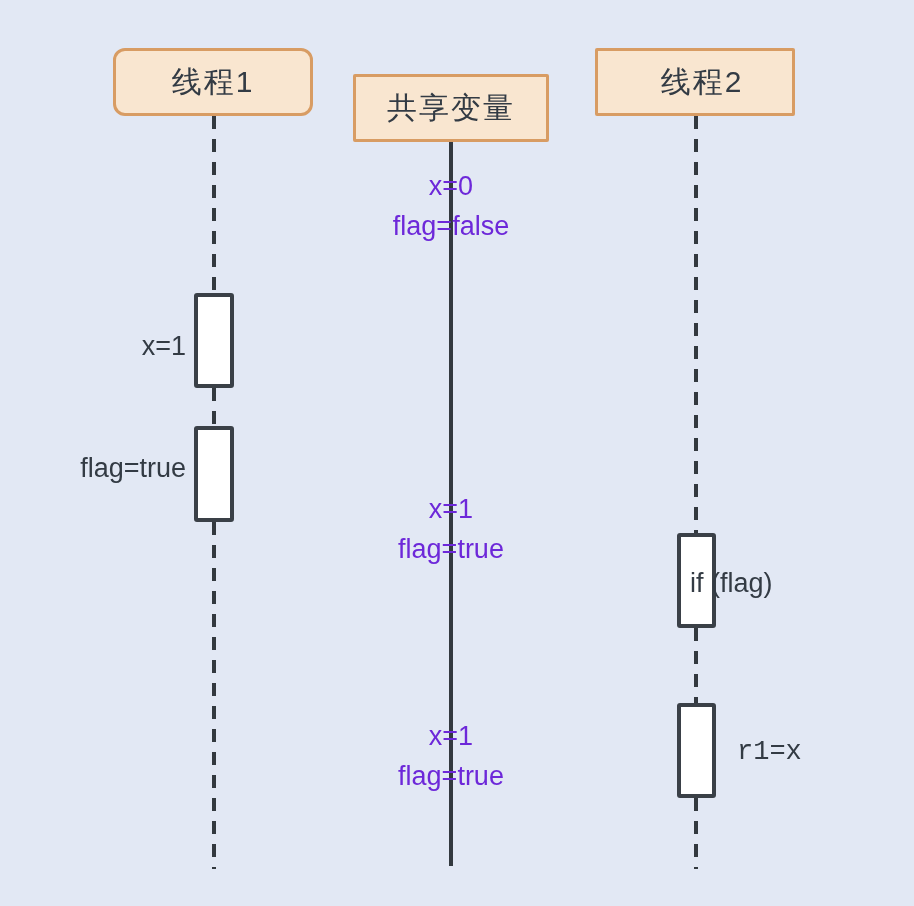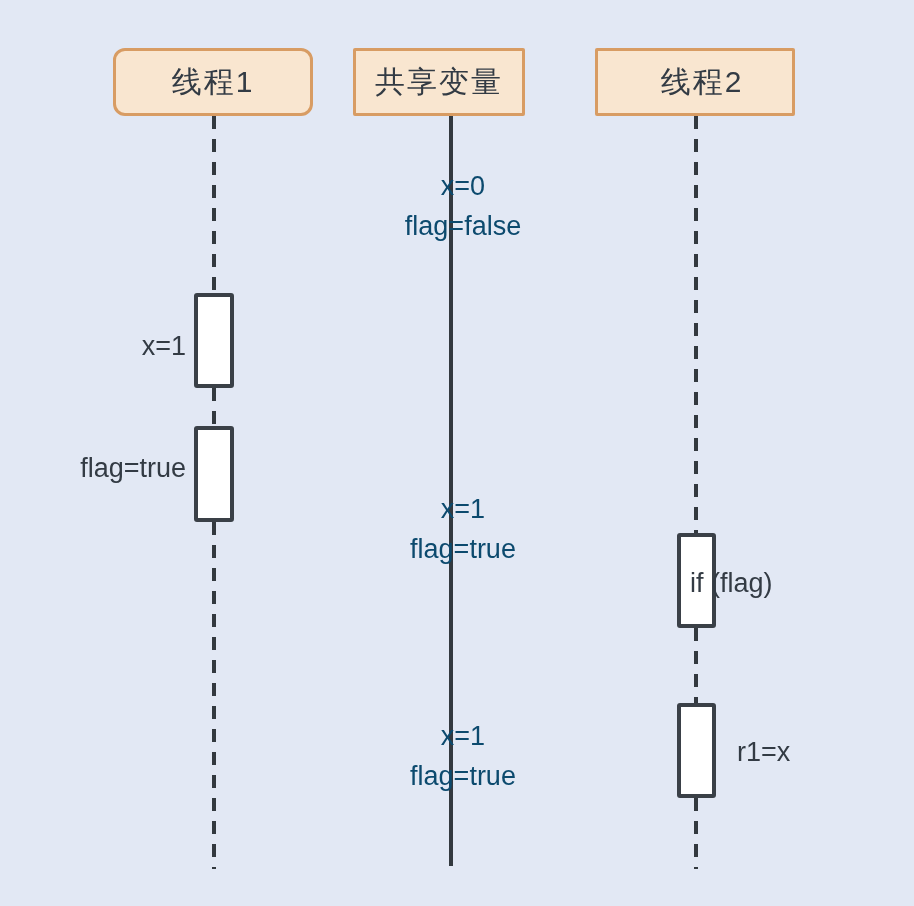--- a/index.html
+++ b/index.html
@@ -33,21 +33,21 @@
     border: 3px solid #d89c63;
     border-radius: 2px;
     display: flex;
     align-items: center;
     justify-content: center;
     font-size: 30px;
     color: #333b44;
     letter-spacing: 2px;
   }
   .header-t1 { left: 113px; width: 200px; border-radius: 12px; }
-  .header-sv { left: 353px; width: 172px; }
+  .header-sv { left: 353px; width: 196px; margin-top: 26px; }
   .header-t2 { left: 595px; width: 200px; padding-left: 14px; }
 
   .activation {
     position: absolute;
     box-sizing: border-box;
     background: #ffffff;
     border: 4px solid #3a4047;
     border-radius: 3px;
   }
   .act-t1-1 { left: 194px; top: 293px; width: 40px; height: 95px; }
@@ -59,29 +59,29 @@
     position: absolute;
     font-size: 27px;
     color: #333b44;
     white-space: nowrap;
     line-height: 32px;
   }
   .label-right-align { text-align: right; }
   .lbl-x1       { right: 728px; top: 330px; }
   .lbl-flagtrue { right: 728px; top: 452px; }
   .lbl-ifflag   { left: 690px; top: 567px; }
-  .lbl-r1x      { left: 737px; top: 736px; }
+  .lbl-r1x      { left: 737px; top: 736px; font-family: Liberation Mono, monospace; }
 
   .shared-block {
     position: absolute;
-    left: 313px;
+    left: 301px;
     width: 300px;
     text-align: center;
     font-size: 27px;
-    color: #0c4a6e;
+    color: #6d28d9;
     line-height: 40px;
   }
   .shared-1 { top: 166px; }
   .shared-2 { top: 489px; }
   .shared-3 { top: 716px; }
 </style>
 </head>
 <body>
 
 <div class="canvas">

